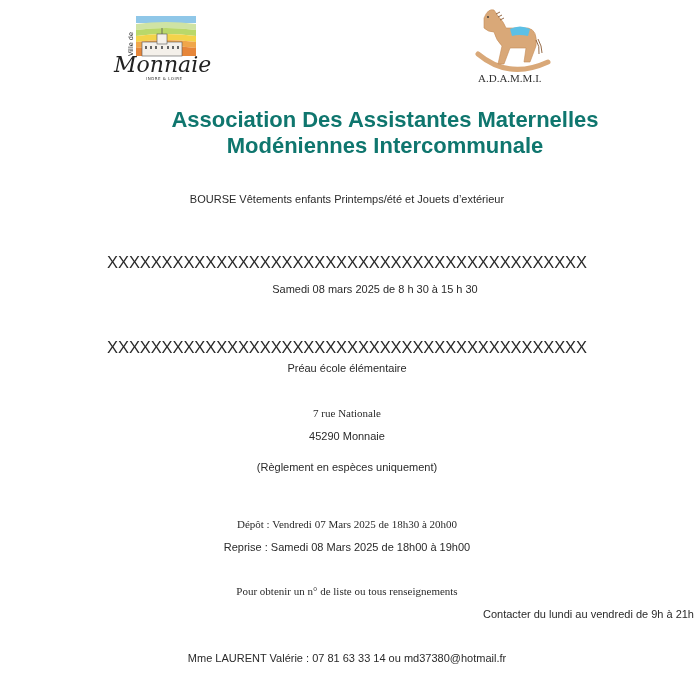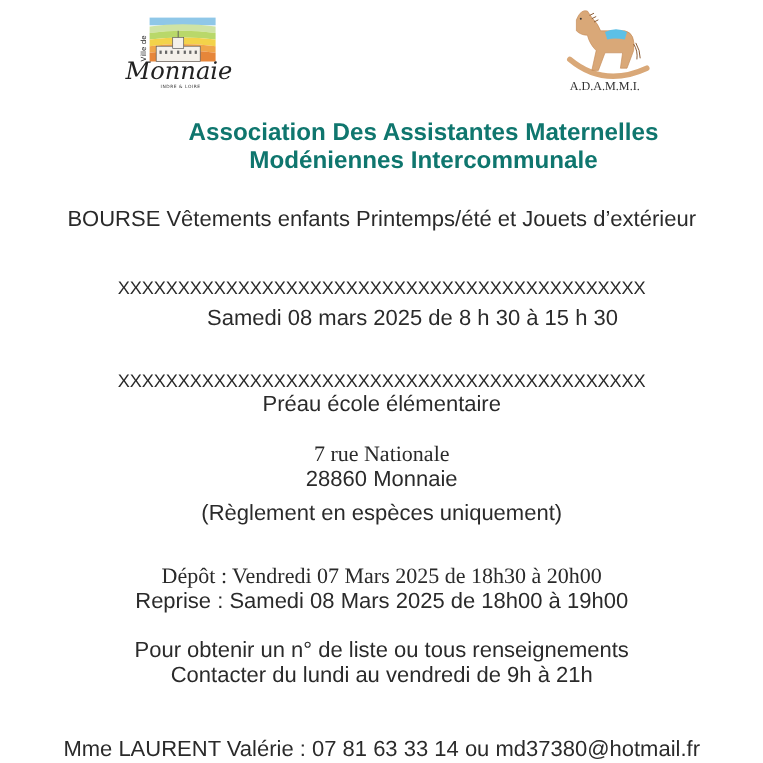--- a/index.html
+++ b/index.html
@@ -1,24 +1,24 @@
 <!DOCTYPE html>
 <html><head>
   <meta charset="utf-8">
   <style>
     html, body { margin: 0; padding: 0; background: #ffffff; }
     body {
       width: 694px; height: 694px; position: relative; overflow: hidden;
       font-family: "Liberation Sans", sans-serif; color: #2a2a2a;
     }
     .logo-monnaie { position: absolute; left: 108px; top: 12px; width: 105px; height: 75px; }
-    .logo-adammi { position: absolute; left: 504px; top: 2px; width: 90px; height: 90px; }
+    .logo-adammi { position: absolute; left: 464px; top: 2px; width: 90px; height: 90px; }
     .line { position: absolute; left: 0; width: 694px; text-align: center; white-space: nowrap; }
     .title { font-weight: bold; font-size: 22px; color: #0f766e; line-height: 24px; margin-left: 38px; }
-    .body { font-size: 20px; line-height: 22px; }
+    .body { font-size: 11px; line-height: 22px; }
     .xline { font-size: 16.5px; letter-spacing: -0.1px; }
     .monnaie-script { font-family: "DejaVu Serif", serif; font-style: italic; font-size: 22px; fill: #222; }
     .monnaie-sub { font-family: "DejaVu Sans", sans-serif; font-size: 4px; fill: #333; letter-spacing: 0.5px; }
     .ville-de { font-family: "DejaVu Sans", sans-serif; font-size: 6.5px; fill: #222; }
     .adammi-label { font-family: "Liberation Serif", serif; font-size: 11px; fill: #333; }
   </style>
 </head>
 <body>
 
 <div class="logo-monnaie">
@@ -76,23 +76,23 @@
 <div class="line title" style="top:134px;">Modéniennes Intercommunale</div>
 
 <div class="line body" style="top:188px;">BOURSE Vêtements enfants Printemps/été et Jouets d’extérieur</div>
 
 <div class="line body xline" style="top:251px;">XXXXXXXXXXXXXXXXXXXXXXXXXXXXXXXXXXXXXXXXXXXX</div>
 <div class="line body" style="top:278px;padding-left:28px;">Samedi 08 mars 2025 de 8 h 30 à 15 h 30</div>
 <div class="line body xline" style="top:336px;">XXXXXXXXXXXXXXXXXXXXXXXXXXXXXXXXXXXXXXXXXXXX</div>
 
 <div class="line body" style="top:357px;">Préau école élémentaire</div>
 <div class="line body" style="top:402px;font-family:Liberation Serif, serif;">7 rue Nationale</div>
-<div class="line body" style="top:425px;">28860 Monnaie</div>
+<div class="line body" style="top:425px;">45290 Monnaie</div>
 
 <div class="line body" style="top:456px;">(Règlement en espèces uniquement)</div>
 
 <div class="line body" style="top:513px;font-family:Liberation Serif, serif;">Dépôt : Vendredi 07 Mars 2025 de 18h30 à 20h00</div>
 <div class="line body" style="top:536px;text-align:center;">Reprise : Samedi 08 Mars 2025 de 18h00 à 19h00</div>
 
-<div class="line body" style="top:580px;">Pour obtenir un n° de liste ou tous renseignements</div>
-<div class="line body" style="top:603px;">Contacter du lundi au vendredi de 9h à 21h</div>
+<div class="line body" style="top:580px;font-family:Liberation Serif, serif;">Pour obtenir un n° de liste ou tous renseignements</div>
+<div class="line body" style="top:603px;text-align:right;">Contacter du lundi au vendredi de 9h à 21h</div>
 
-<div class="line body" style="top:647px;margin-top:23px;">Mme LAURENT Valérie : 07 81 63 33 14 ou md37380@hotmail.fr</div>
+<div class="line body" style="top:647px;">Mme LAURENT Valérie : 07 81 63 33 14 ou md37380@hotmail.fr</div>
 
 </body></html>

